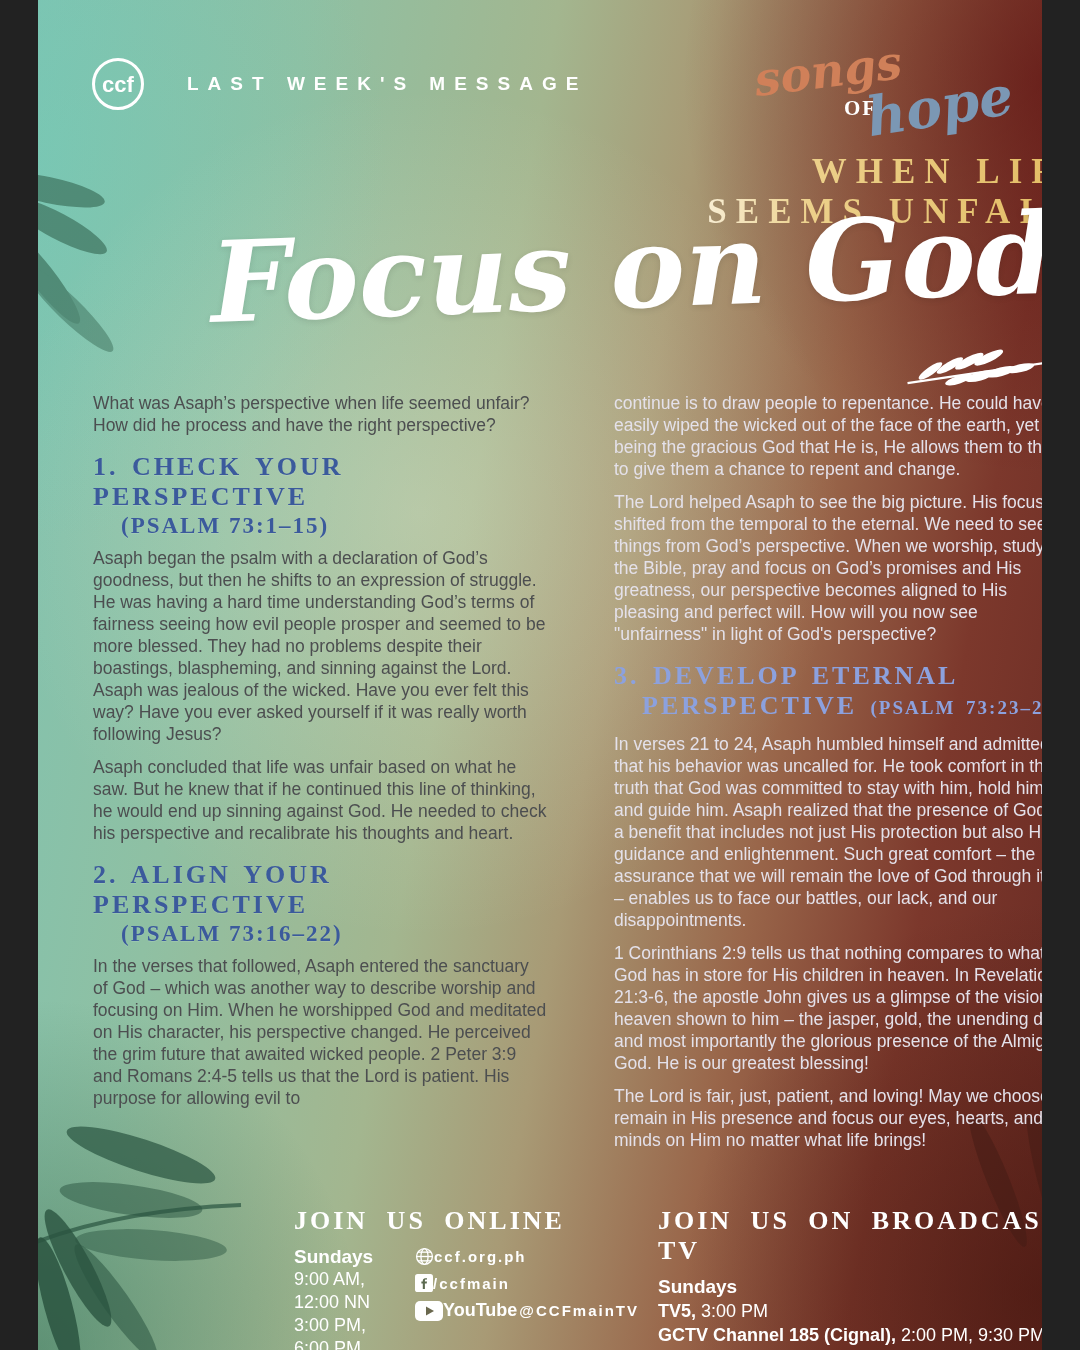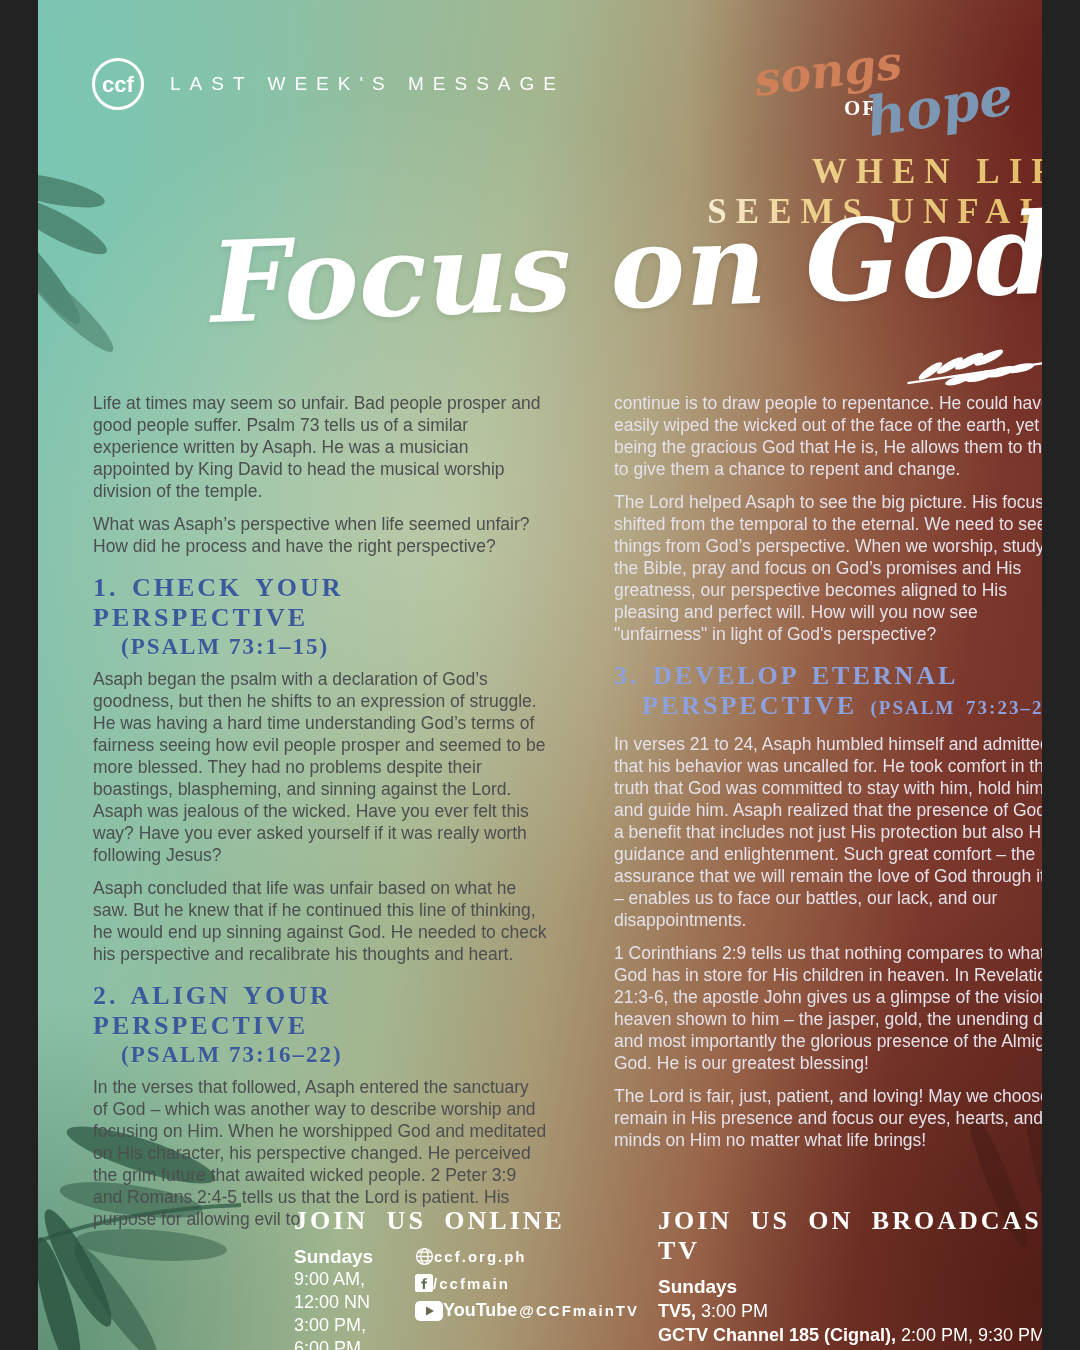--- a/index.html
+++ b/index.html
@@ -11,21 +11,21 @@
       radial-gradient(ellipse 50% 40% at 0% 12%, rgba(110,205,185,0.40), rgba(110,205,185,0) 70%),
       radial-gradient(ellipse 55% 45% at 100% 6%, rgba(88,10,12,0.55), rgba(88,10,12,0) 65%),
       radial-gradient(ellipse 55% 45% at 100% 96%, rgba(62,18,10,0.55), rgba(62,18,10,0) 65%),
       radial-gradient(ellipse 50% 40% at 0% 100%, rgba(38,88,58,0.45), rgba(38,88,58,0) 65%),
       linear-gradient(100deg,#7fc3b1 0%,#8fc0a3 22%,#a3b68f 42%,#a89a75 55%,#99664a 70%,#7c382c 84%,#682a23 100%);
   }
   .deco{position:absolute;pointer-events:none;}
 
   
   .hdr{position:absolute;top:56px;left:52px;display:flex;align-items:center;gap:24px;}
-  .hdr-label{color:#fff;font-weight:normal;font-size:19px;letter-spacing:9px;}
+  .hdr-label{color:#fff;font-weight:bold;font-size:19px;letter-spacing:9px;margin-left:17px;}
 
   .soh{position:absolute;top:38px;right:52px;width:240px;height:125px;}
   .soh-songs{position:absolute;top:6px;left:4px;font:italic 700 46px "DejaVu Serif",serif;color:#d08059;transform:rotate(-7deg);}
   .soh-of{position:absolute;top:58px;left:94px;font-family:"Liberation Serif",serif;font-weight:bold;font-size:21px;color:#fff;letter-spacing:2px;}
   .soh-hope{position:absolute;top:36px;left:116px;font:italic 700 54px "DejaVu Serif",serif;color:#7b97b4;transform:rotate(-9deg);}
 
   
   .title-block{position:absolute;top:152px;left:12px;width:100%;text-align:right;color:#fff;}
   .kicker{font-family:"Liberation Serif",serif;font-weight:bold;font-size:35px;letter-spacing:9px;
     background:linear-gradient(90deg,#ffffff 0%,#ffffff 55%,#ecd08a 72%,#e2ba60 100%);
@@ -132,21 +132,20 @@
         <ellipse cx="96" cy="17" rx="18" ry="5" transform="rotate(-26 96 17)"></ellipse>
         <ellipse cx="62" cy="42" rx="16" ry="4.5" transform="rotate(-18 62 42)"></ellipse>
         <ellipse cx="86" cy="38" rx="17" ry="5" transform="rotate(-16 86 38)"></ellipse>
         <ellipse cx="110" cy="33" rx="17" ry="5" transform="rotate(-15 110 33)"></ellipse>
         <ellipse cx="132" cy="29" rx="16" ry="4.5" transform="rotate(-13 132 29)"></ellipse>
       </g>
     </svg>
   </div>
 
   <div class="col col-left">
-    <p>Life at times may seem so unfair. Bad people prosper and good people suffer. Psalm 73 tells us of a similar experience written by Asaph. He was a musician appointed by King David to head the musical worship division of the temple.</p>
     <p>What was Asaph’s perspective when life seemed unfair? How did he process and have the right perspective?</p>
     <div class="sec sec-blue">
       <div class="sec-l1">1. CHECK YOUR PERSPECTIVE</div>
       <div class="sec-l2">(PSALM 73:1–15)</div>
     </div>
     <p>Asaph began the psalm with a declaration of God’s goodness, but then he shifts to an expression of struggle. He was having a hard time understanding God’s terms of fairness seeing how evil people prosper and seemed to be more blessed. They had no problems despite their boastings, blaspheming, and sinning against the Lord. Asaph was jealous of the wicked. Have you ever felt this way? Have you ever asked yourself if it was really worth following Jesus?</p>
     <p>Asaph concluded that life was unfair based on what he saw. But he knew that if he continued this line of thinking, he would end up sinning against God. He needed to check his perspective and recalibrate his thoughts and heart.</p>
     <div class="sec sec-blue">
       <div class="sec-l1">2. ALIGN YOUR PERSPECTIVE</div>
       <div class="sec-l2">(PSALM 73:16–22)</div>

